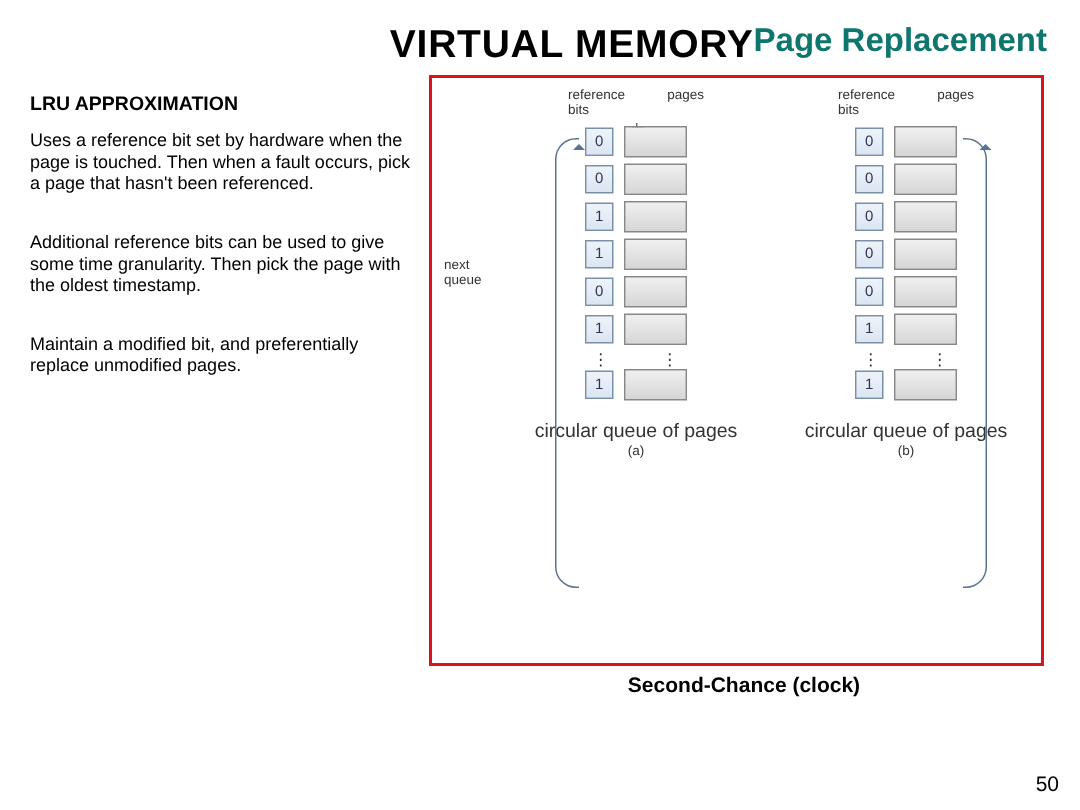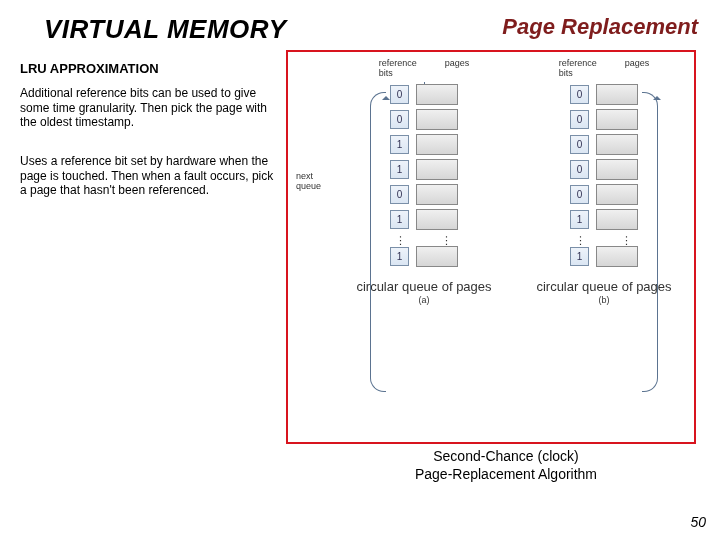--- a/index.html
+++ b/index.html
@@ -3,26 +3,25 @@
 <meta charset="utf-8">
 <style>
   * { box-sizing: border-box; margin: 0; padding: 0; }
   body {
     width: 720px; height: 540px;
     font-family: Arial, Helvetica, sans-serif;
     background: #fff; color: #000;
     position: relative; overflow: hidden;
   }
   .title-row {
-    display: flex; justify-content: space-between;
+    display: flex; justify-content: flex-end;
     padding: 14px 22px 6px 44px;
-    font-style: italic;
   }
   .page-title { font-size: 26px; font-weight: 900; letter-spacing: 0.5px; }
-  .topic-title { font-size: 22px; font-weight: 900; color: #7f1d1d; }
+  .topic-title { font-size: 22px; font-weight: 900; color: #0f766e; }
   .subhead {
     font-size: 13px; font-weight: 900;
     padding: 10px 0 10px 20px;
   }
   .content { display: flex; gap: 6px; padding: 0 10px 0 20px; }
   .left { width: 260px; font-size: 12px; line-height: 1.22; }
   .left p { margin-bottom: 24px; }
   .right { flex: 1; position: relative; }
   .figure-frame {
     border: 2px solid #d8141e;
@@ -69,43 +68,43 @@
   }
   .loop-arc-r {
     position: absolute; border: 1.4px solid #5b7390; border-left: none;
     border-radius: 0 14px 14px 0; width: 16px;
   }
   .ah-up::before {
     content:""; position:absolute; top:-1px; right:-4px;
     border:4px solid transparent; border-bottom-color:#5b7390;
   }
   .figure-caption {
-    position: absolute; top: 362px; left: 30px;
-    font-size: 14px; font-weight: 400; text-align: center; width: 380px; line-height: 1.25;
+    position: absolute; top: 362px; left: 20px;
+    font-size: 14px; font-weight: 700; text-align: center; width: 380px; line-height: 1.25;
   }
   .pagenum {
     position: absolute; right: 14px; bottom: 10px;
     font-size: 14px;
-    font-style: italic;
   }
 </style>
 </head>
 <body>
 
 <div class="title-row">
   <div class="page-title">VIRTUAL MEMORY</div>
   <div class="topic-title">Page Replacement</div>
 </div>
 
 <div class="subhead">LRU APPROXIMATION</div>
 
 <div class="content">
   <div class="left">
+    <p>Uses a reference bit set by hardware when the page is touched. Then when a fault occurs, pick a page that hasn't been referenced.</p>
     <p>Additional reference bits can be used to give some time granularity. Then pick the page with the oldest timestamp.</p>
-    <p>Uses a reference bit set by hardware when the page is touched. Then when a fault occurs, pick a page that hasn't been referenced.</p>
+    <p>Maintain a modified bit, and preferentially replace unmodified pages.</p>
   </div>
 
   <div class="right">
     <div class="figure-frame">
       <div class="victim-label" style="white-space:pre">next
 queue</div>
       <div class="fig-inner">
 
         <div class="col">
           <div class="col-headers">
@@ -192,18 +191,18 @@
                 <div class="refbit">1</div>
                 <div class="pagebox"></div>
               </div>
           </div>
           <div class="caption-sub">circular queue of pages</div>
           <div class="sublabel">(b)</div>
         </div>
       </div>
     </div>
     <div class="figure-caption">
-      <span>Second-Chance (clock)</span><br><span>Page-Replacement Algorithm</span>
+      <span>Second-Chance (clock)</span><br>
     </div>
   </div>
 </div>
 
 <div class="pagenum">50</div>
 
 </body></html>

